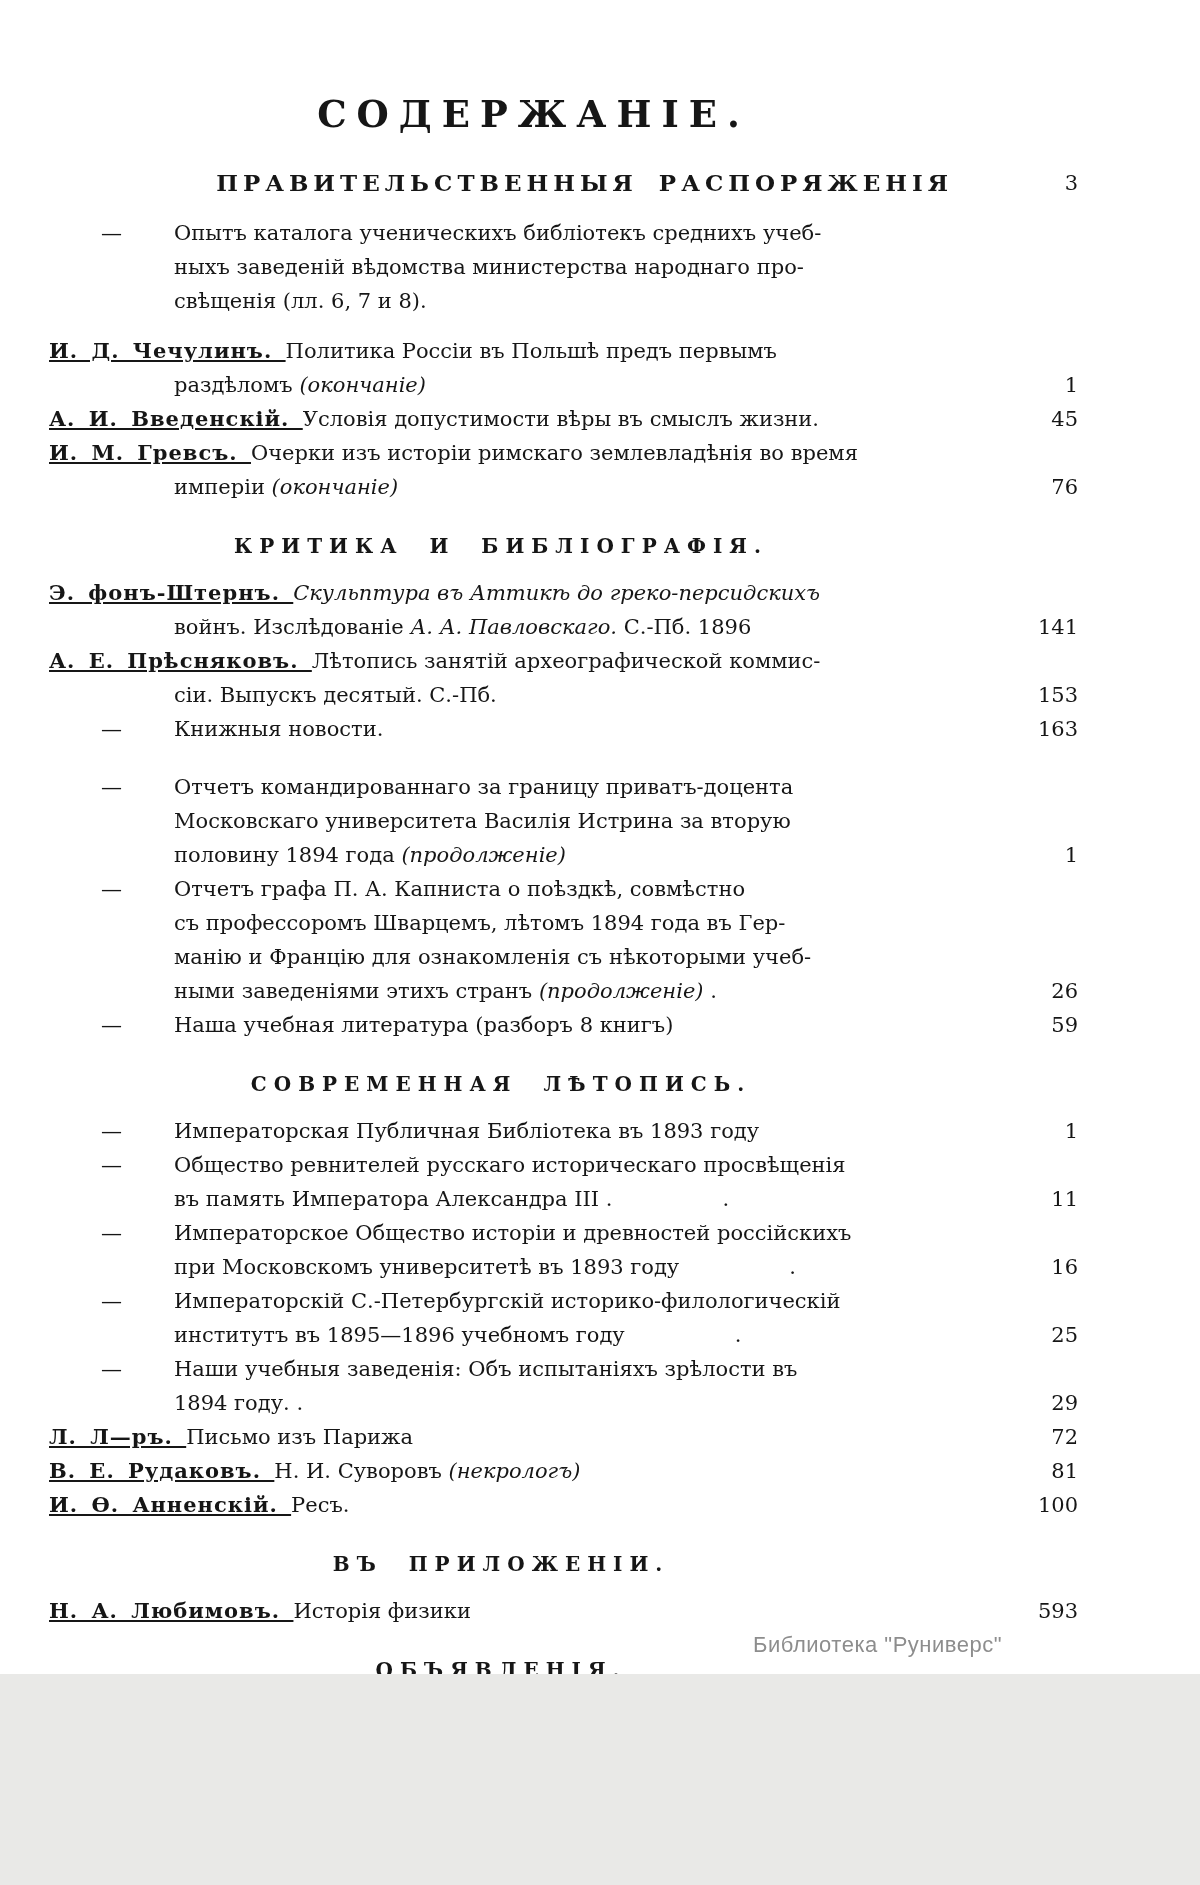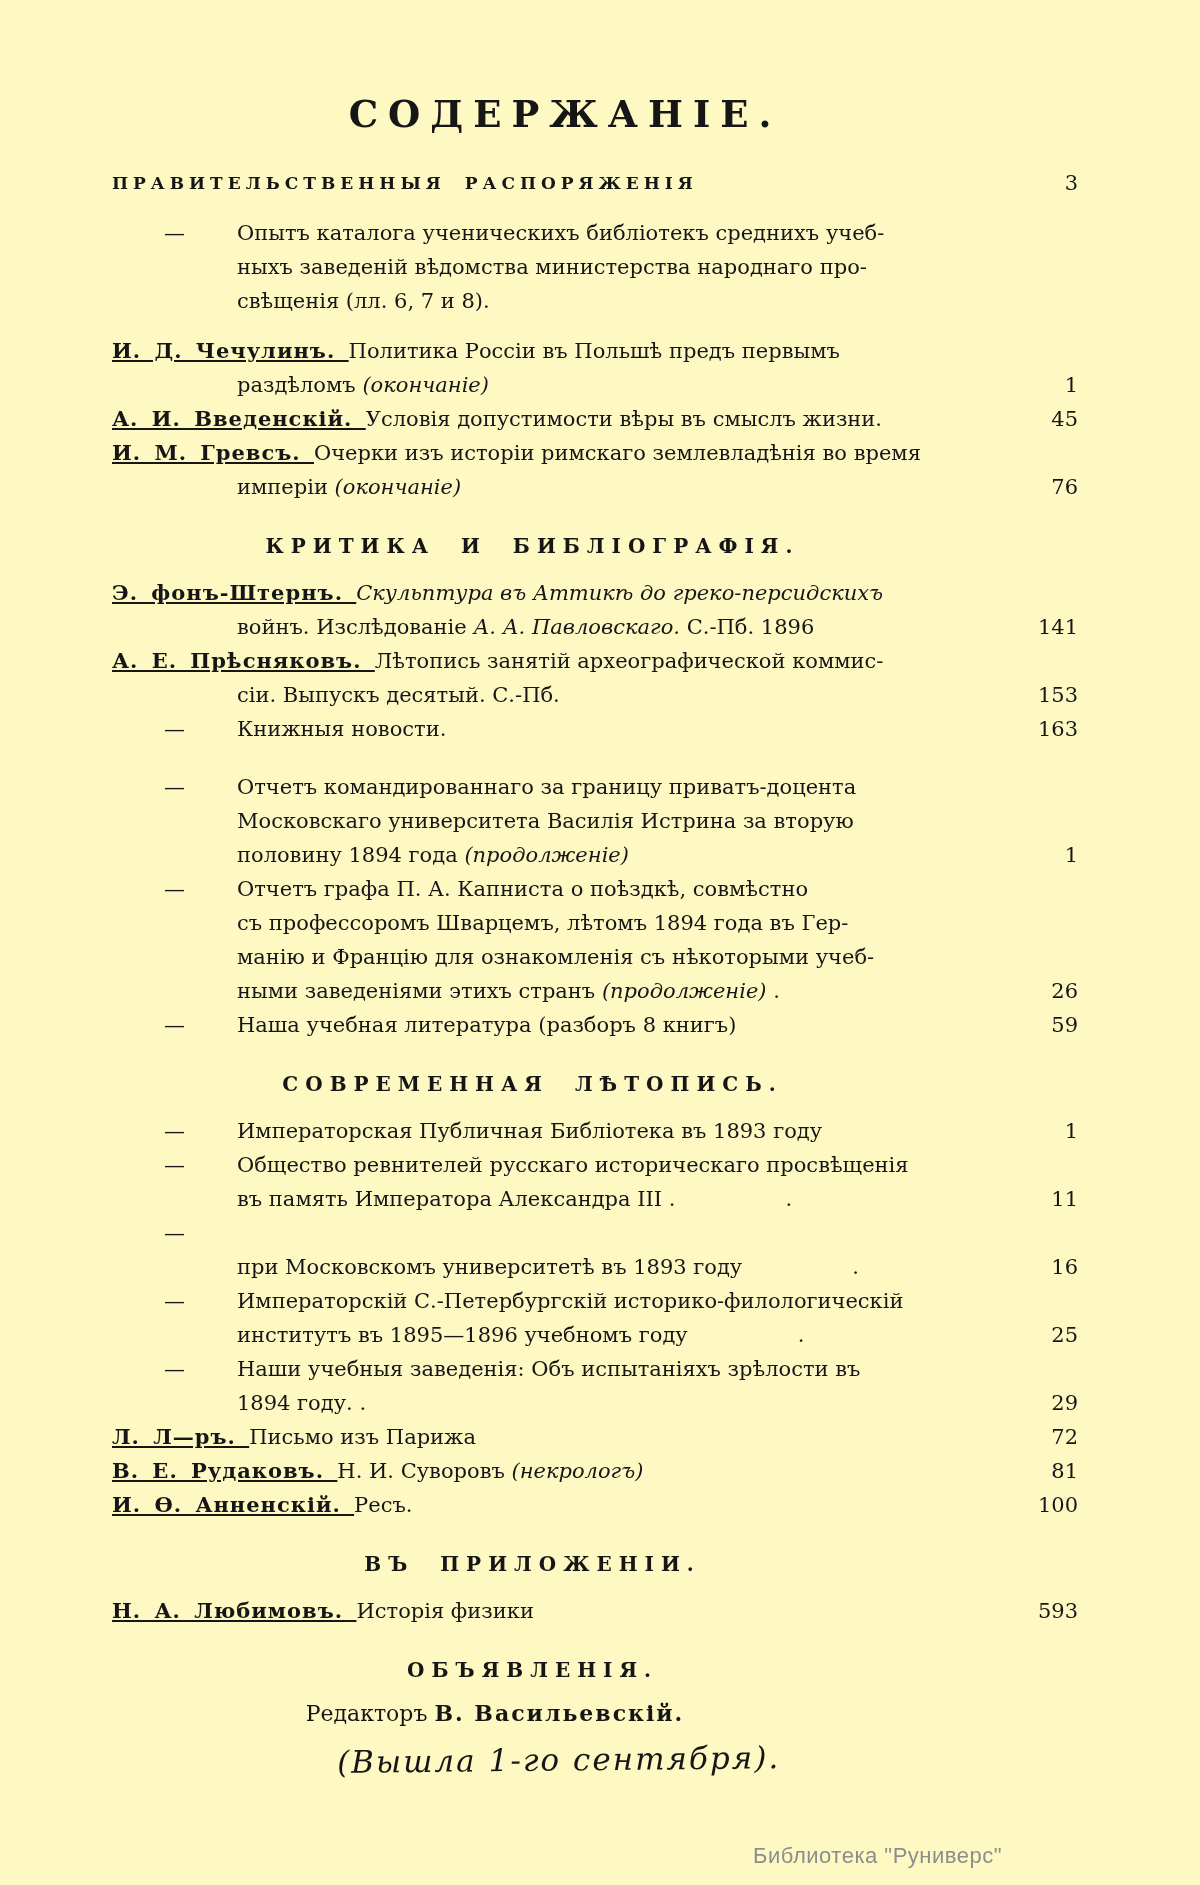--- a/index.html
+++ b/index.html
@@ -1,41 +1,41 @@
 <!DOCTYPE html>
 <html><head>
 <meta charset="utf-8">
 <style>
   html,body{margin:0;padding:0;}
   body{background:#e9e9e7;}
   .page{
     position:relative;
-    width:1200px;height:1885px;
+    width:1200px;height:1674px;
     margin:0 auto;
-    background:#fef9c3;
+    background:#ffffff;
     color:#161616;
     font-family:"DejaVu Serif", serif;
     overflow:hidden;
     box-sizing:border-box;
-    padding:92px 122px 0 112px;
+    padding:92px 122px 0 49px;
   }
   .doc-title{
     text-align:center;
     font-size:37px;
     font-weight:bold;
     letter-spacing:10px;
     margin:0 60px 30px 0;
     white-space:nowrap;
   }
   .toc{font-size:21px;line-height:34px;}
   .row{display:flex;align-items:flex-end;}
   .row .body{flex:1;position:relative;padding-left:125px;padding-right:55px;}
   .row .body.hang{text-indent:-125px;}
   .row .page-num{width:70px;text-align:right;font-size:21px;}
-  .heading-row .body{padding-left:0;font-weight:bold;font-size:17px;letter-spacing:5px;word-spacing:8px;white-space:nowrap;}
+  .heading-row .body{padding-left:0;font-weight:bold;font-size:23px;letter-spacing:5px;word-spacing:8px;white-space:nowrap;text-align:right;}
   .section-heading{
     text-align:center;
     font-weight:bold;
     font-size:20px;
     letter-spacing:7px;
     word-spacing:12px;
     margin:25px 125px 13px 0;
     white-space:nowrap;
   }
   .author{font-weight:bold;letter-spacing:1px;word-spacing:5px;text-decoration:underline;}
@@ -122,21 +122,21 @@
       <div class="section-heading">СОВРЕМЕННАЯ ЛѢТОПИСЬ.</div>
       <div class="row">
         <div class="body"><span class="dash-mark">—</span><span>Императорская Публичная Библіотека въ 1893 году</span></div>
         <div class="page-num">1</div>
       </div>
       <div class="row">
         <div class="body"><span class="dash-mark">—</span><span>Общество ревнителей русскаго историческаго просвѣщенія</span><br><span>въ память Императора Александра III .</span><span class=" seg-gap">.</span></div>
         <div class="page-num">11</div>
       </div>
       <div class="row">
-        <div class="body"><span class="dash-mark">—</span><br><span>при Московскомъ университетѣ въ 1893 году</span><span class=" seg-gap">.</span></div>
+        <div class="body"><span class="dash-mark">—</span><span>Императорское Общество исторіи и древностей россійскихъ</span><br><span>при Московскомъ университетѣ въ 1893 году</span><span class=" seg-gap">.</span></div>
         <div class="page-num">16</div>
       </div>
       <div class="row">
         <div class="body"><span class="dash-mark">—</span><span>Императорскій С.-Петербургскій историко-филологическій</span><br><span>институтъ въ 1895—1896 учебномъ году</span><span class=" seg-gap">.</span></div>
         <div class="page-num">25</div>
       </div>
       <div class="row">
         <div class="body"><span class="dash-mark">—</span><span>Наши учебныя заведенія:  Объ испытаніяхъ зрѣлости въ</span><br><span>1894 году.  .</span></div>
         <div class="page-num">29</div>
       </div>

